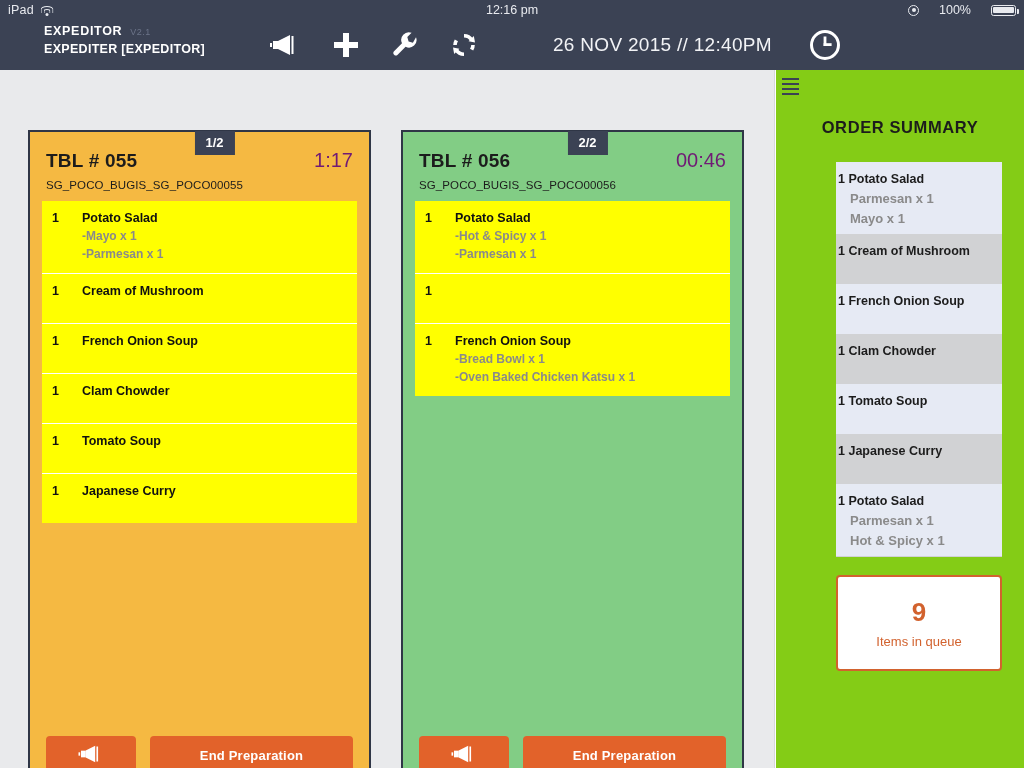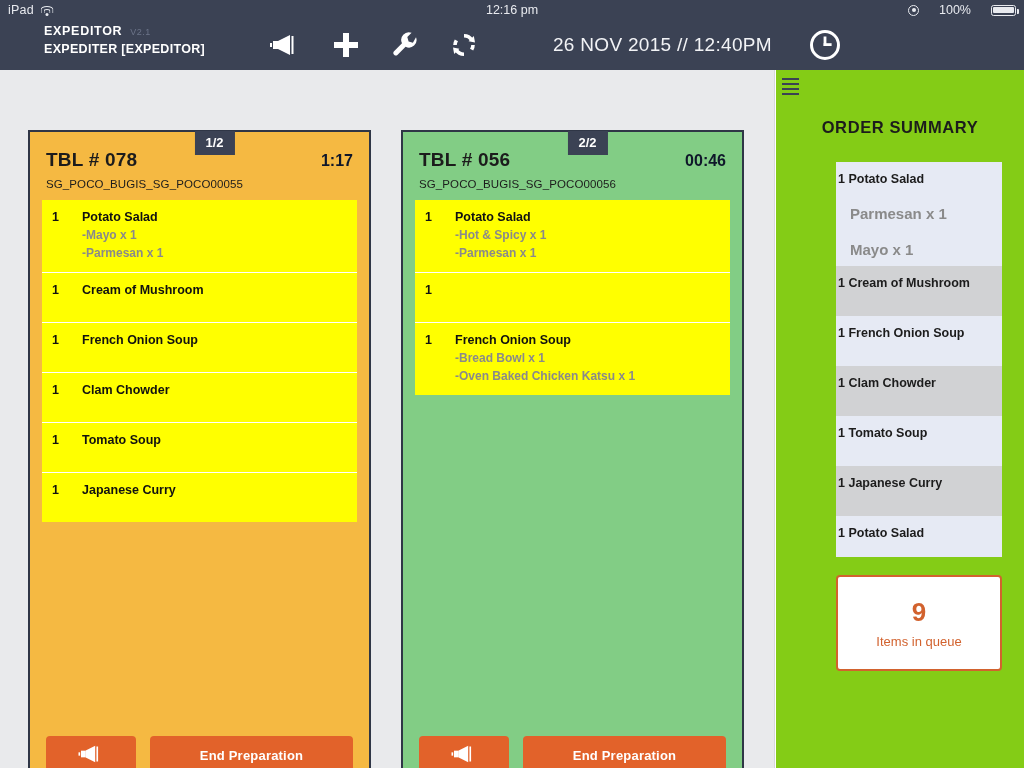--- a/index.html
+++ b/index.html
@@ -115,21 +115,21 @@
     position: absolute; top: -1px; left: 50%; transform: translateX(-50%);
     background: #3b4254; color: #ffffff;
     font-size: 13px; font-weight: bold;
     padding: 4px 11px 5px;
     margin-left: 15px;
   }
 
   .card-head { padding: 17px 16px 10px 16px; position: relative; }
   .card-title-row { display: flex; align-items: baseline; justify-content: space-between; }
   .card-table { font-size: 19px; font-weight: bold; color: #1c1c1c; letter-spacing: .2px; }
-  .card-timer { font-size: 16px; font-weight: bold; color: #0f172a; }
+  .card-timer { font-size: 20px; font-weight: normal; color: #701a75; }
   .card-ref { font-size: 11.5px; font-weight: normal; color: #1c1c1c; margin-top: 7px; letter-spacing: .1px; }
 
   .items-wrap { margin: 0 12px; }
   .items { background: #ffff00; }
 
   .item-row {
     display: flex; padding: 10px 12px 12px 10px;
     border-top: 1.5px solid #ffffff;
     min-height: 50px;
   }
@@ -175,21 +175,21 @@
     color: #1c1c1c; letter-spacing: .6px; padding-top: 48px;
   }
   .summary-list {
     margin: 25px 22px 0 60px;
     height: 395px; overflow: hidden;
   }
   .summary-row { padding: 10px 0 8px 2px; min-height: 50px; }
   .summary-row.odd  { background: #e6eaf4; }
   .summary-row.even { background: #d1d2d4; }
   .sum-line1 { font-size: 12.5px; font-weight: bold; color: #1c1c1c; }
-  .sum-mod { font-size: 15px; font-weight: bold; color: #8a8a8a; margin-top: 19px; padding-left: 12px; }
+  .sum-mod { font-size: 13px; font-weight: bold; color: #8a8a8a; margin-top: 5px; padding-left: 12px; }
 
   .queue-box {
     margin: 18px 22px 0 60px;
     border: 2px solid #d2622e; border-radius: 4px;
     background: #ffffff;
     height: 96px;
     display: flex; flex-direction: column; align-items: center; justify-content: center;
   }
   .queue-count { font-size: 26px; font-weight: bold; color: #d2622e; }
   .queue-label { font-size: 13px; color: #d2622e; margin-top: 6px; }
@@ -267,21 +267,21 @@
     </svg>
   </div>
 </div>
 
 <div class="main-panel">
   <div class="cards" id="cards">
       <div class="card orange">
         <div class="card-badge">1/2</div>
         <div class="card-head">
           <div class="card-title-row">
-            <span class="card-table">TBL # 078</span>
+            <span class="card-table">TBL # 055</span>
             <span class="card-timer">1:17</span>
           </div>
           <div class="card-ref">SG_POCO_BUGIS_SG_POCO00055</div>
         </div>
         <div class="items-wrap">
           <div class="items">
             <div class="item-row">
               <div class="item-qty">1</div>
               <div class="item-body">
                 <div class="item-name">Potato Salad</div>

